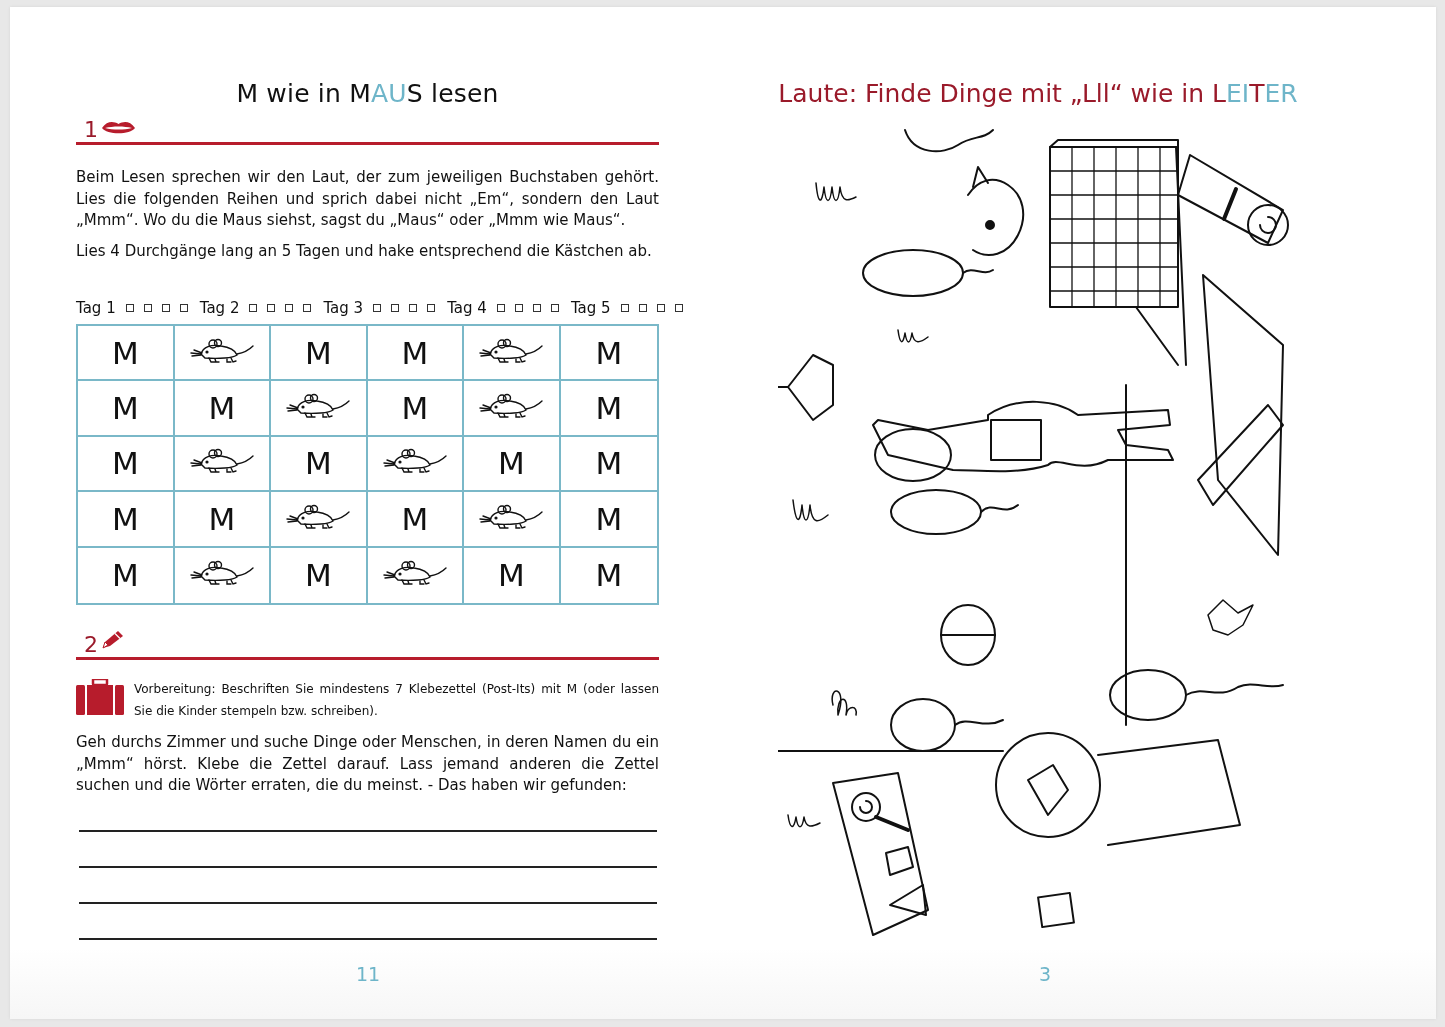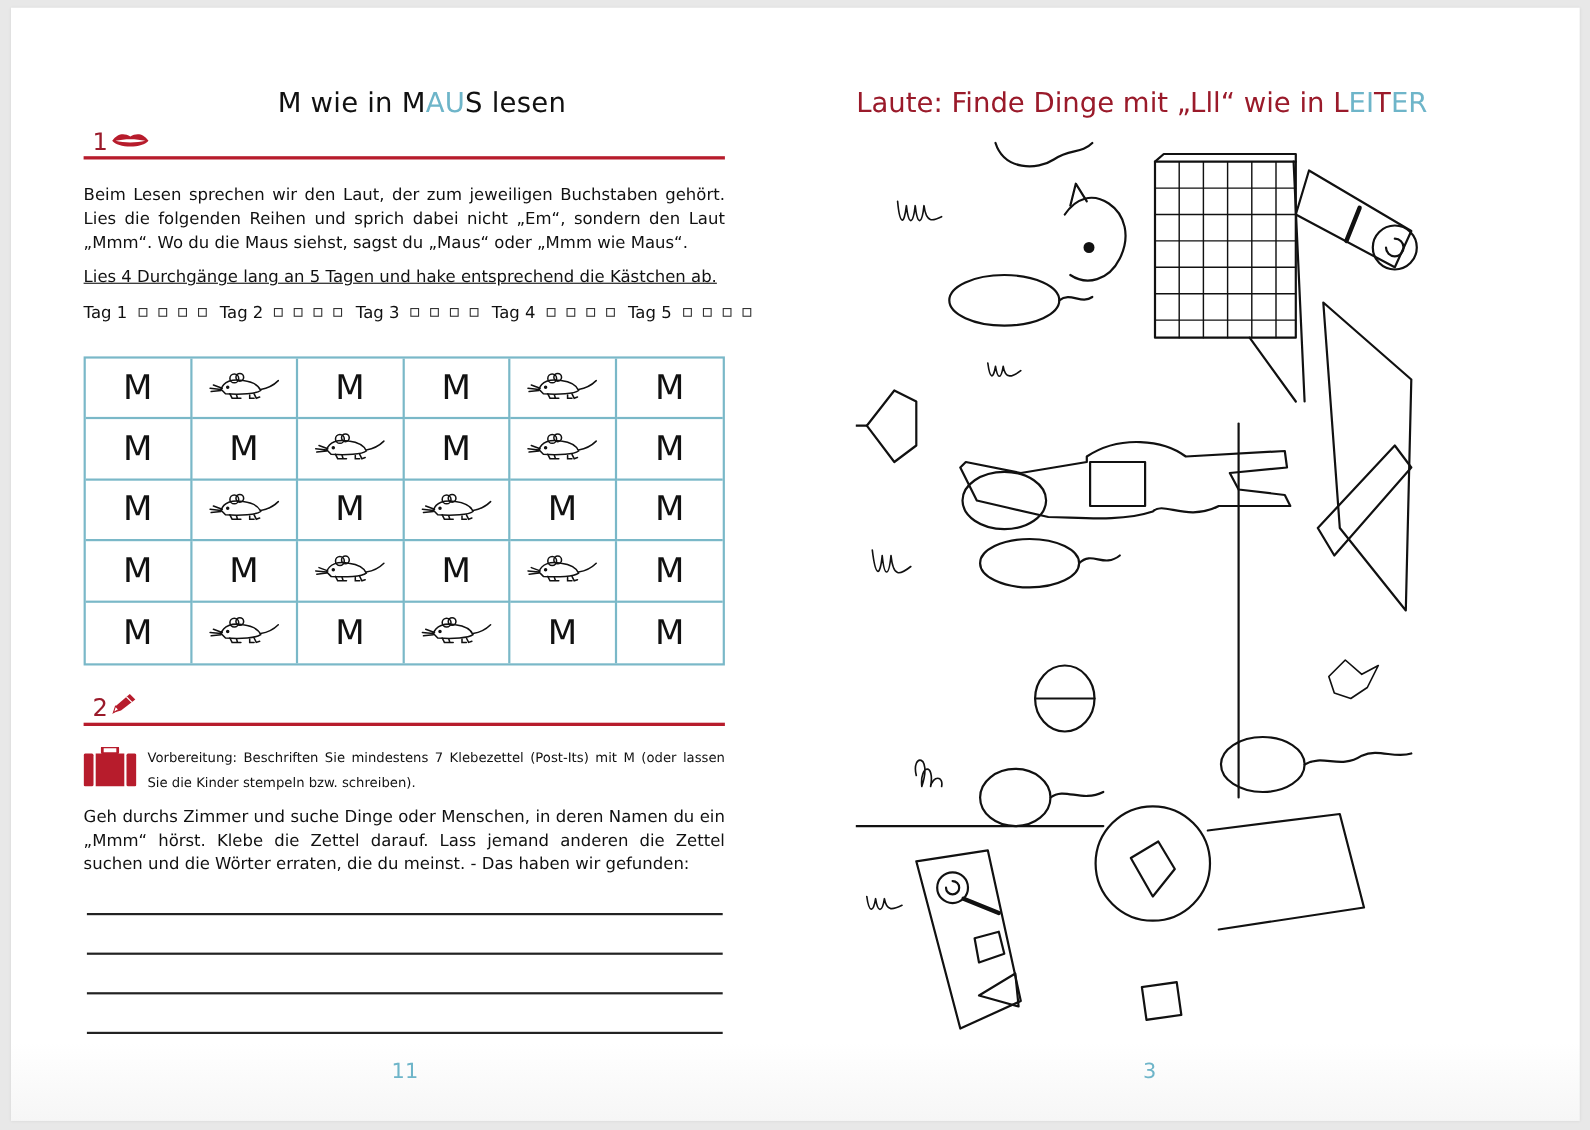--- a/index.html
+++ b/index.html
@@ -13,38 +13,38 @@
   .spread {
     position: absolute;
     left: 10px; top: 7px;
     width: 1426px; height: 1012px;
     background: linear-gradient(#ffffff 0%, #ffffff 93%, #f6f6f6 100%);
     box-shadow: 0 0 3px rgba(0,0,0,0.08);
   }
   
   .page-left { position: absolute; left: 66px; top: 0; width: 583px; height: 1012px; }
   .page-title {
-    position: absolute; top: 72px; left: 16px; width: 583px;
+    position: absolute; top: 72px; left: 0; width: 583px;
     text-align: center; font-size: 25px; color: #111; letter-spacing: 0.2px;
   }
   .hl-blue { color: #6eb5c9; }
   .hl-red { color: #9a1a2a; }
   .section-head {
     position: absolute; left: 0; width: 583px; height: 28px;
     border-bottom: 3px solid #b71c2c;
   }
   .section-num { position: absolute; left: 8px; bottom: 0px; font-size: 22px; color: #9a1a2a; }
   .lips-icon { position: absolute; left: 25px; bottom: 6px; width: 35px; height: 16px; }
   .pencil-icon { position: absolute; left: 24px; bottom: 6px; width: 26px; height: 22px; }
   .para {
     position: absolute; left: 0; width: 583px;
     font-size: 15px; line-height: 21.5px; text-align: justify; color: #111;
   }
   .tag-row {
-    position: absolute; left: 0; top: 268px; width: 583px;
+    position: absolute; left: 0; top: 292px; width: 583px;
     font-size: 15px; display: flex; gap: 10px; white-space: nowrap; text-align: center;
   }
   .tag-item { display: flex; align-items: center; gap: 4px; }
   .checkbox {
     display: inline-block; width: 8px; height: 8px; border: 1px solid #333;
     margin-left: 6px; vertical-align: middle;
   }
   .grid {
     position: absolute; left: 0; top: 317px;
     width: 583px; height: 281px;
@@ -87,21 +87,21 @@
 
     <div class="section-head" style="top:110px;">
       <span class="section-num">1</span>
       <svg class="lips-icon" viewBox="0 0 35 16">
         <path d="M1 8 C6 1,12 1,17.5 4 C23 1,29 1,34 8 C29 15,6 15,1 8 Z" fill="#b71c2c"></path>
         <path d="M4 8 C12 6,23 6,31 8 C23 10,12 10,4 8 Z" fill="#fff"></path>
       </svg>
     </div>
 
     <div class="para" style="top:160px;">Beim Lesen sprechen wir den Laut, der zum jeweiligen Buchstaben gehört. Lies die folgenden Reihen und sprich dabei nicht „Em“, sondern den Laut „Mmm“. Wo du die Maus siehst, sagst du „Maus“ oder „Mmm wie Maus“.</div>
-    <div class="para" style="top:234px;text-decoration:underline;">Lies 4 Durchgänge lang an 5 Tagen und hake entsprechend die Kästchen ab.</div>
+    <div class="para" style="top:234px;">Lies 4 Durchgänge lang an 5 Tagen und hake entsprechend die Kästchen ab.</div>
 
     <div class="tag-row" id="tag-row" style="gap: 12px;">
         <span class="tag-item">
           <span>Tag 1</span>
           <span class="checkbox"></span>
           <span class="checkbox"></span>
           <span class="checkbox"></span>
           <span class="checkbox"></span>
         </span>
         <span class="tag-item">

